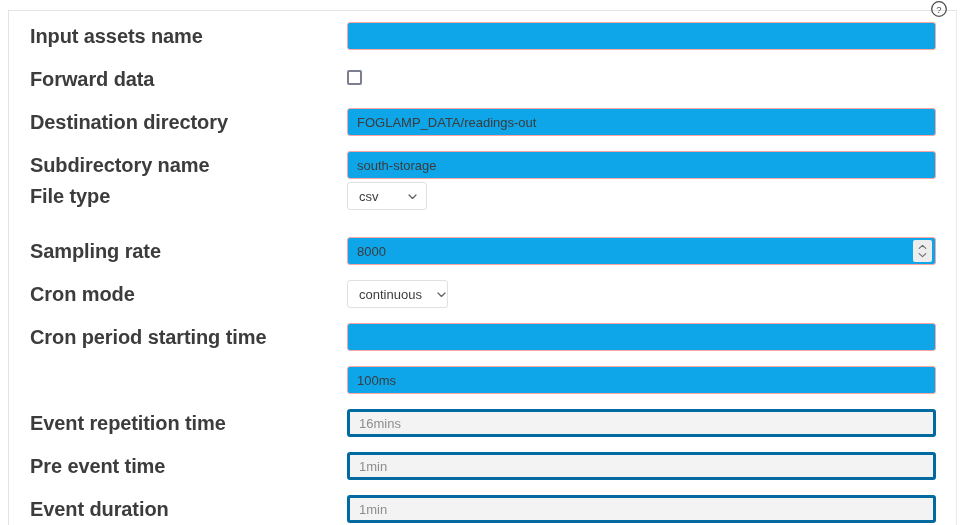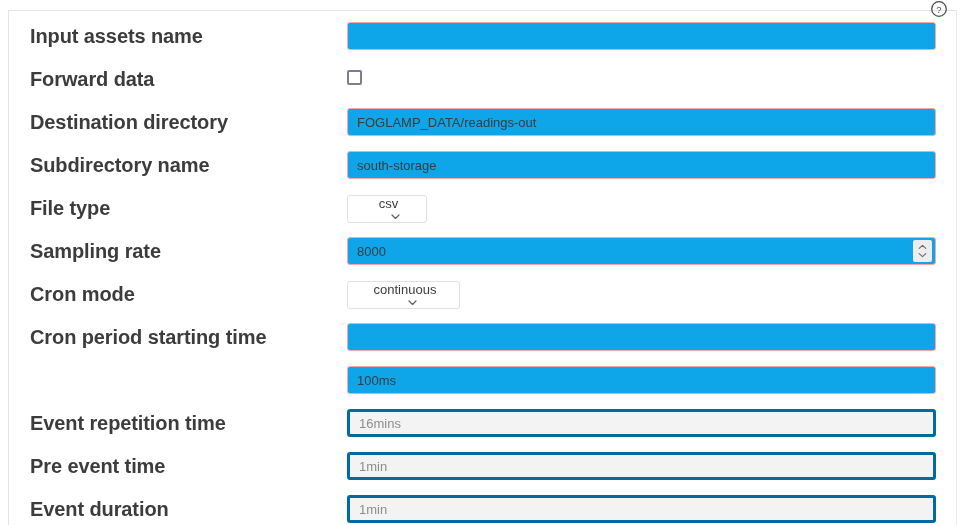--- a/index.html
+++ b/index.html
@@ -138,31 +138,30 @@
     border: 1px solid #e0e0e0;
     border-radius: 3px;
     background: #ffffff;
     font-size: 13px;
     color: #3c3c3c;
     display: inline-flex;
     align-items: center;
     padding: 0 8px 0 11px;
     cursor: pointer;
     user-select: none;
-    flex-direction: column;
   }
   .sel .selval { white-space: nowrap; }
   .sel .chev {
     margin-left: 14px;
     display: inline-flex;
     align-items: center;
     color: #5f6368;
   }
   .sel.w-small { width: 80px; justify-content: space-between; }
-  .sel.w-med   { width: 113px; justify-content: space-between; }
+  .sel.w-med   { width: 101px; justify-content: space-between; }
 
   
   .cbox {
     width: 15px;
     height: 15px;
     box-sizing: border-box;
     border: 2px solid #7b7d90;
     border-radius: 2px;
     background: #ffffff;
     cursor: pointer;
@@ -196,21 +195,21 @@
         </div>
       </div>
       <div class="row" style="top: 101px;">
         <div class="label">Destination directory</div>
         <div class="ctl" style="top: -4px;"><input type="text" class="txt" value="FOGLAMP_DATA/readings-out" style=""></div>
       </div>
       <div class="row" style="top: 144px;">
         <div class="label">Subdirectory name</div>
         <div class="ctl" style="top: -4px;"><input type="text" class="txt" value="south-storage" style=""></div>
       </div>
-      <div class="row" style="top: 187px;">
+      <div class="row" style="top: 175px;">
         <div class="label">File type</div>
         <div class="ctl" style="top: -4px;"><div class="sel w-small">
             <span class="selval">csv</span>
             <span class="chev">
               <svg width="11" height="11" viewBox="0 0 12 12">
                 <path d="M2.2 4.3 L6 8.1 L9.8 4.3" fill="none" stroke="currentColor" stroke-width="1.4" stroke-linecap="round" stroke-linejoin="round"></path>
               </svg>
             </span>
           </div></div>
       </div>

